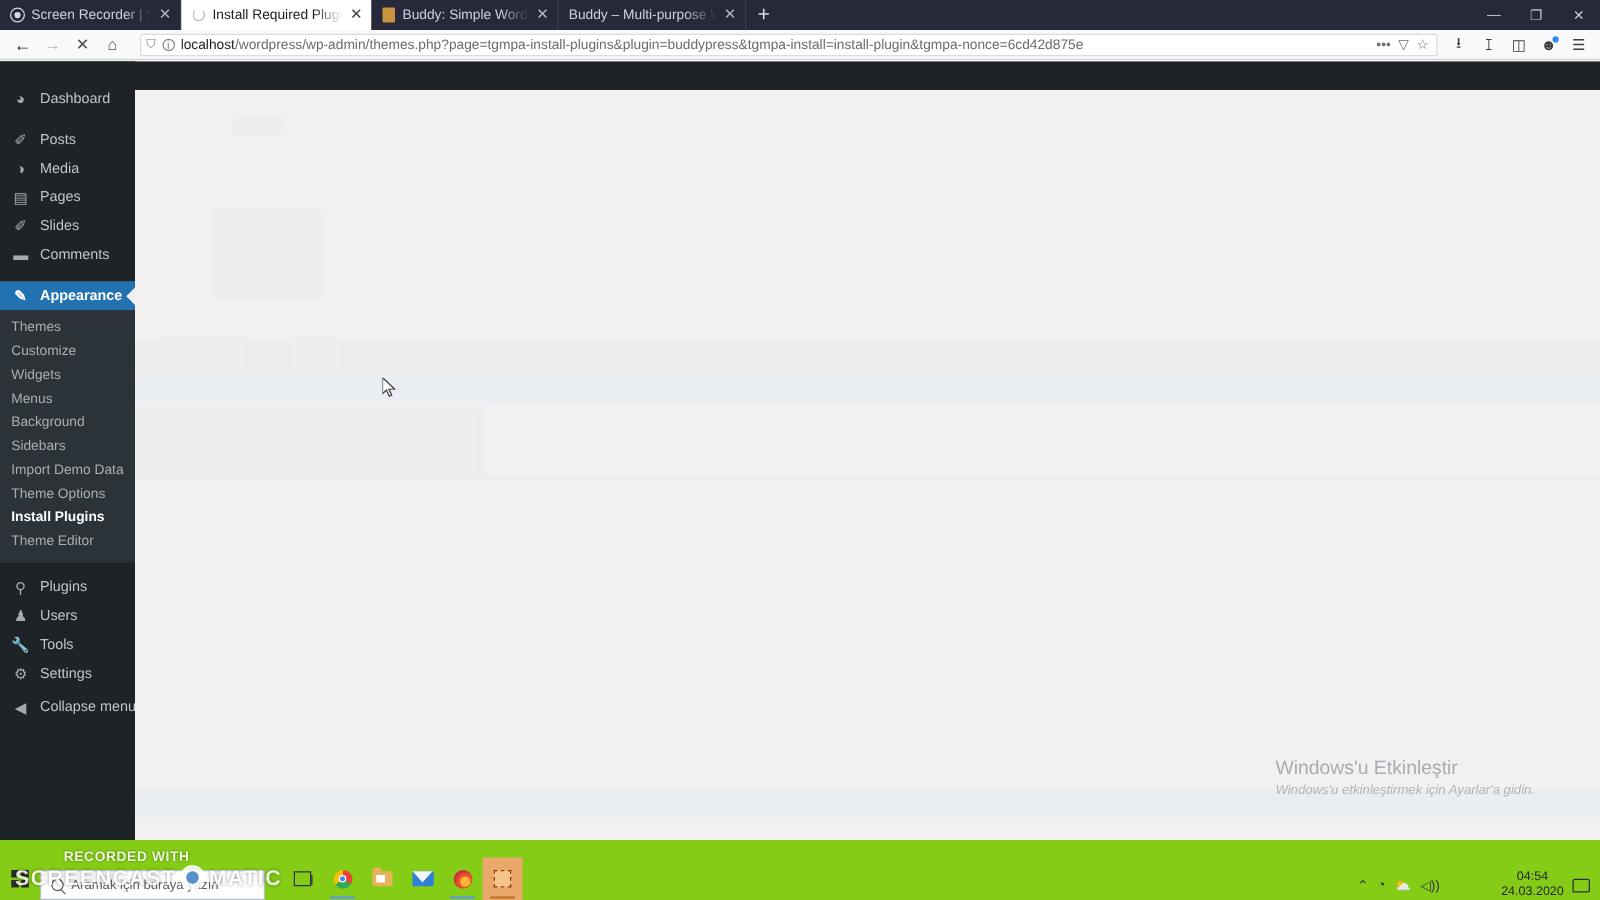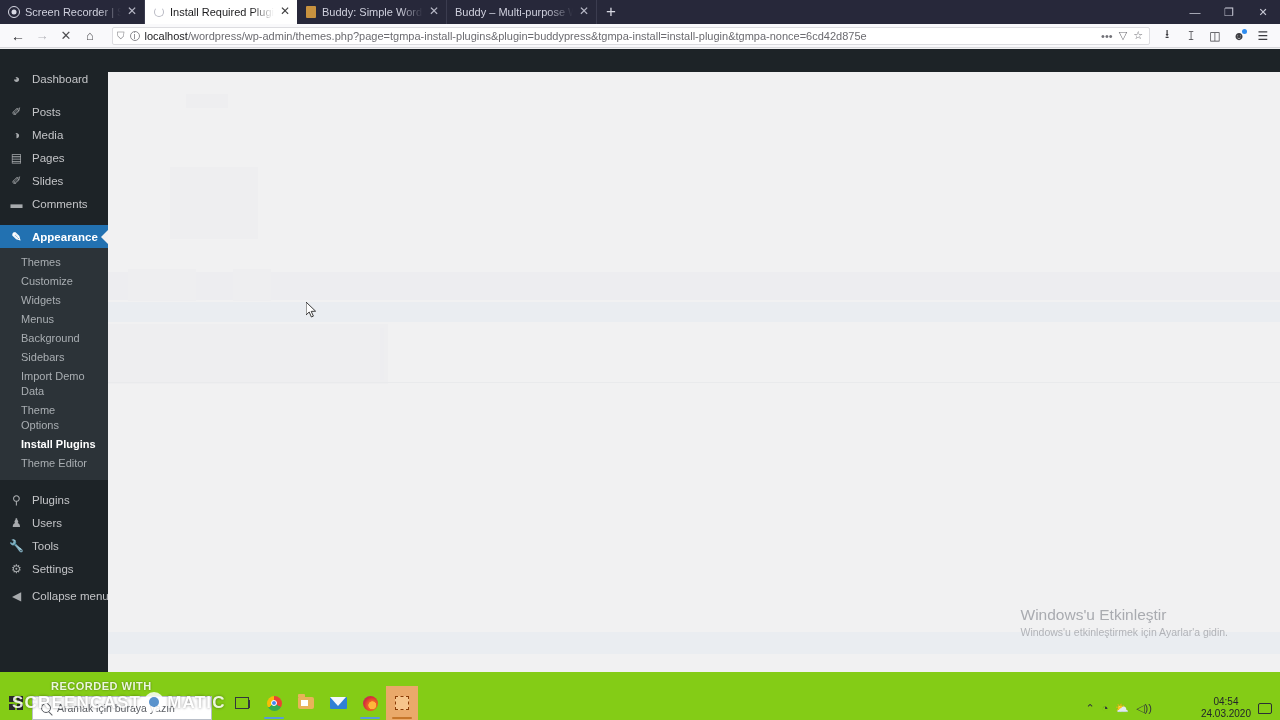--- a/index.html
+++ b/index.html
@@ -127,21 +127,21 @@
     border-top: 7px solid transparent; border-bottom: 7px solid transparent;
     border-right: 7px solid #f0f0f1;
   }
   .mi-icon {
     width: 15px; flex: 0 0 15px; display: flex; align-items: center;
     justify-content: center; color: #a7aaad; font-size: 12px;
   }
   .mi.current .mi-icon { color: #fff; }
   .mi-label { white-space: nowrap; }
   .mi-sep { height: 10px; }
-  .submenu { background: #2c3338; padding: 5px 12px 7px; }
+  .submenu { background: #2c3338; padding: 5px 0 7px; }
   .smi {
     padding: 2px 0 2px 9px; color: #a9aeb2; font-size: 11px; line-height: 15px;
   }
   .smi.current { color: #fff; font-weight: bold; }
 
   
   .content {
     position: absolute; top: 23px; left: 108px;
     width: 1172px; height: 614px; background: #f1f1f2;
   }
@@ -183,21 +183,21 @@
   }
   .wm-orb i {
     width: 10px; height: 10px; border-radius: 50%; background: #3b7fc4;
     display: block;
   }
   .win-activate {
     position: absolute; right: 52px; bottom: 46px; text-align: left;
     color: #b4b6bb; z-index: 15; user-select: none;
   }
   .wa-title { font-size: 15.5px; line-height: 20px; color: #a9abb0; }
-  .wa-sub { font-size: 10.5px; line-height: 15px; color: #b1b3b8; }
+  .wa-sub { font-size: 10.5px; line-height: 15px; color: #b1b3b8; font-style: italic; }
 
   
   .taskbar {
     position: absolute; left: 0; bottom: 0; width: 1280px; height: 48px;
     background: #84cc16; display: flex; align-items: flex-end; z-index: 30;
   }
   .startbtn {
     width: 32px; height: 34px; display: flex; align-items: center;
     justify-content: center;
   }

